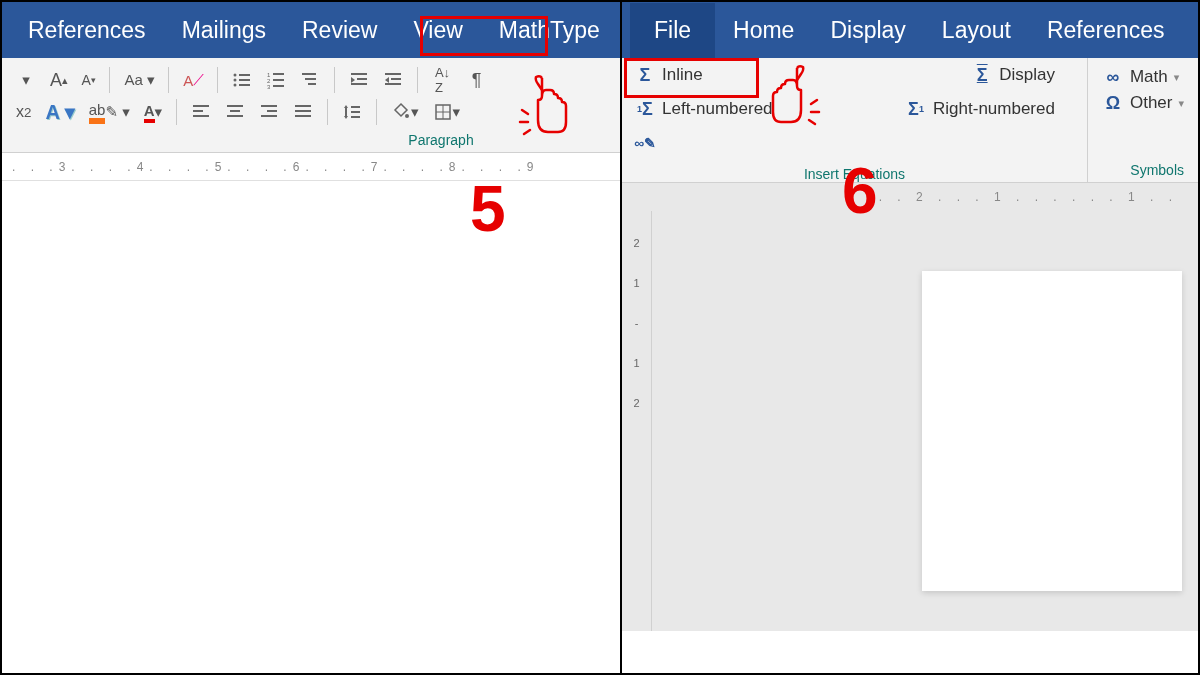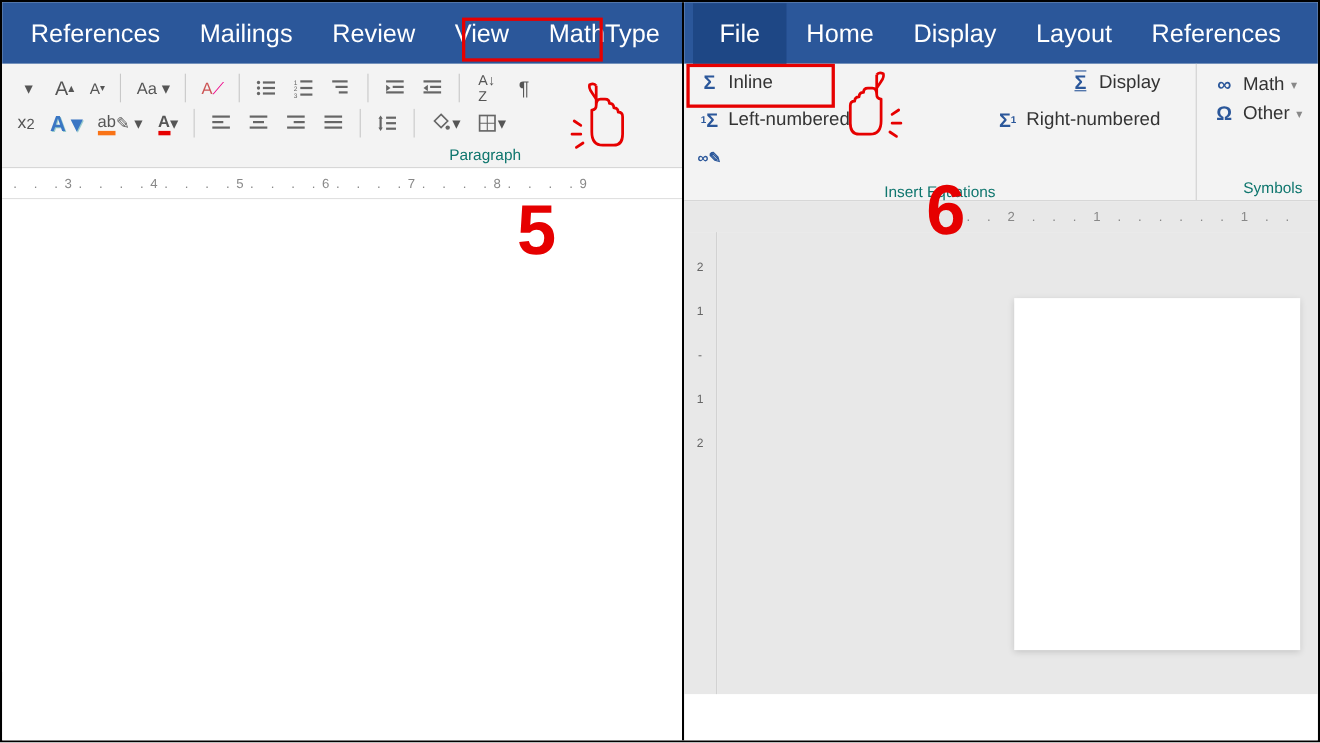--- a/index.html
+++ b/index.html
@@ -127,21 +127,21 @@
             </svg>
           </span>
         <span class="sep"></span>
         <span class="tbtn" style="font-size:13px;">A↓<br>Z</span>
         <span class="tbtn" style="font-size:18px;">¶</span>
       </div>
 
       <div class="toolbar-row">
         <span class="tbtn tbtn-wide" style="font-size:16px;">x<sup>2</sup></span>
         <span class="tbtn tbtn-wide" style="color:#3a76c4;font-weight:bold;font-size:20px;text-shadow:1px 1px 0 #9cc;">A ▾</span>
-        <span class="tbtn tbtn-wide"><span style="border-bottom:4px solid #f97316;">ab</span>✎ ▾</span>
+        <span class="tbtn tbtn-wide"><span style="border-bottom:6px solid #f97316;">ab</span>✎ ▾</span>
         <span class="tbtn tbtn-wide"><span style="border-bottom:4px solid #e60000;font-weight:bold;">A</span> ▾</span>
         <span class="sep"></span>
 
         <span class="tbtn">
             <svg class="svg-ico" viewBox="0 0 20 20">
               <rect x="2" y="3" width="16" height="2" fill="#666"></rect>
               <rect x="2" y="8" width="10" height="2" fill="#666"></rect>
               <rect x="2" y="13" width="16" height="2" fill="#666"></rect>
             </svg>
           </span>

